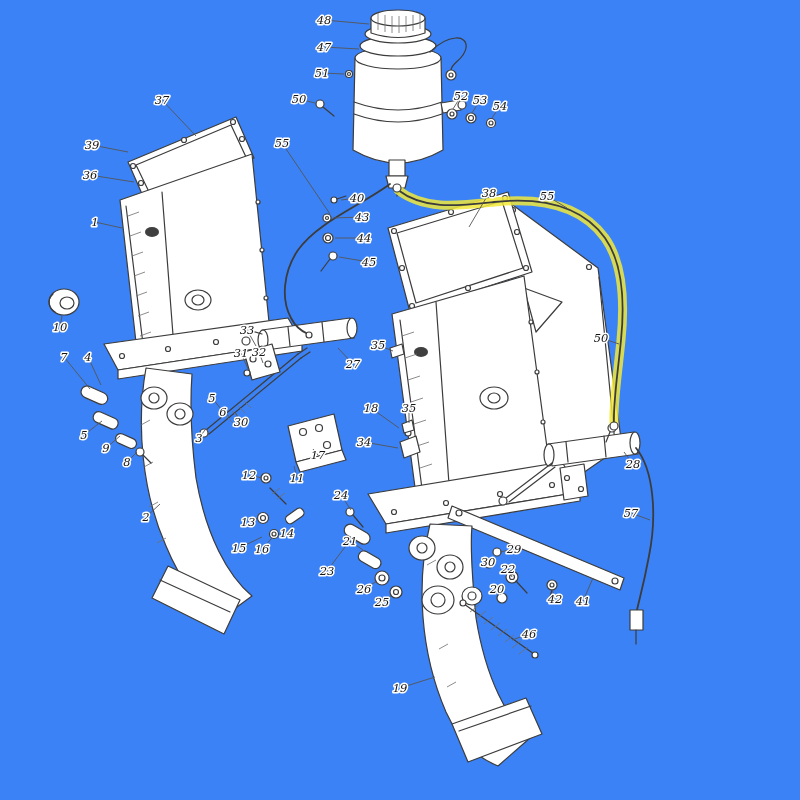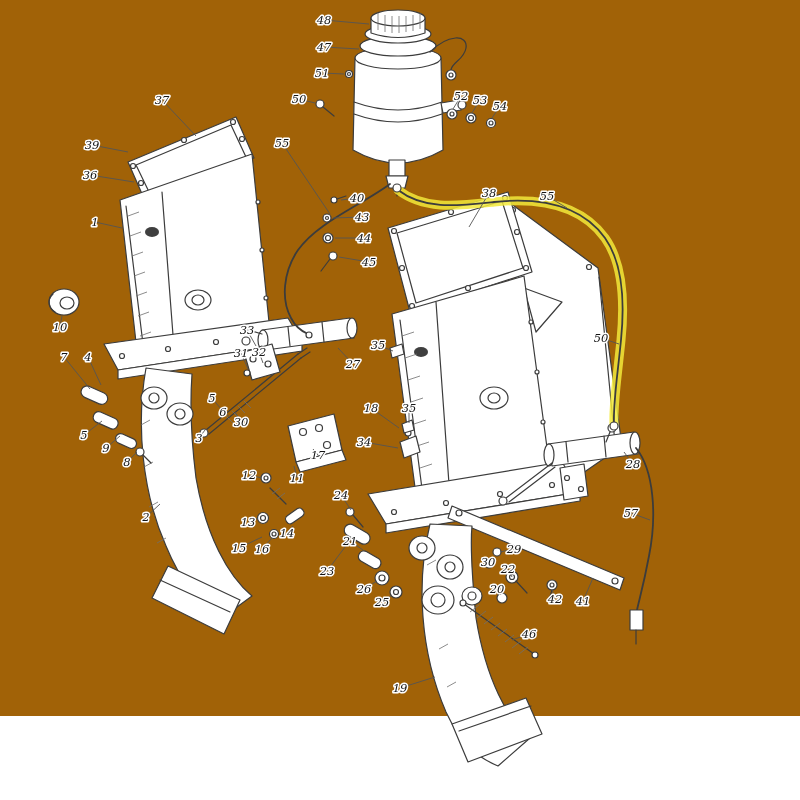--- a/index.html
+++ b/index.html
@@ -1,17 +1,17 @@
 <!DOCTYPE html>
 <html><head>
 <meta charset="utf-8">
 <style>
   html,body{margin:0;padding:0;width:800px;height:800px;background:#ffffff;overflow:hidden;
             font-family:"DejaVu Serif", serif;}
-  .stage{position:relative;width:800px;height:716px;background:#a16207;}
+  .stage{position:relative;width:800px;height:800px;background:#3b82f6;}
   svg{display:block;}
   .ln{fill:none;stroke:#3c3c3c;stroke-width:1.2;stroke-linecap:round;stroke-linejoin:round;}
   .fw{fill:#ffffff;stroke:#3c3c3c;stroke-width:1.2;stroke-linejoin:round;}
   .dk{fill:#3f3f3f;stroke:none;}
   .hatch{fill:none;stroke:#6f6f6f;stroke-width:0.8;}
   [data-name="highlighted-hose-glow"]{stroke:#f2e93a;}
   #leader-layer line{stroke:#555;stroke-width:0.9;}
   #label-layer text{font:italic 11.5px "DejaVu Serif", serif;fill:#151515;text-anchor:middle;
                     paint-order:stroke;stroke:#ffffff;stroke-width:3px;stroke-linejoin:round;}
 </style>

